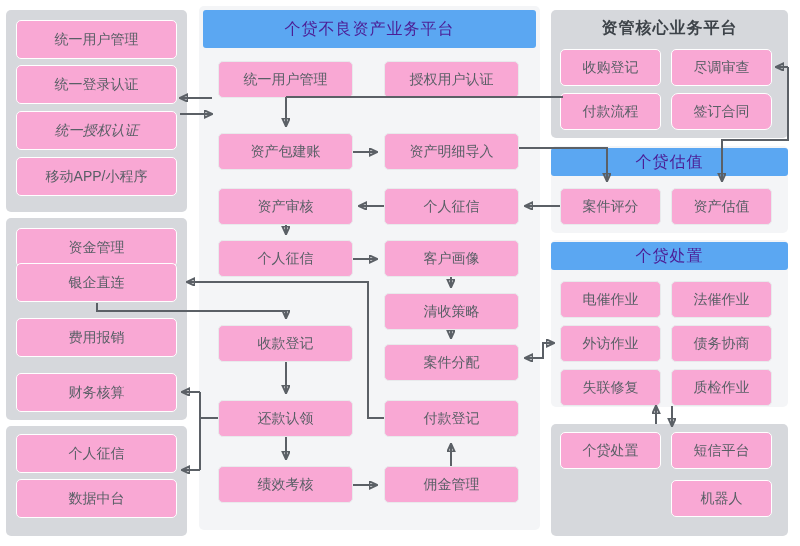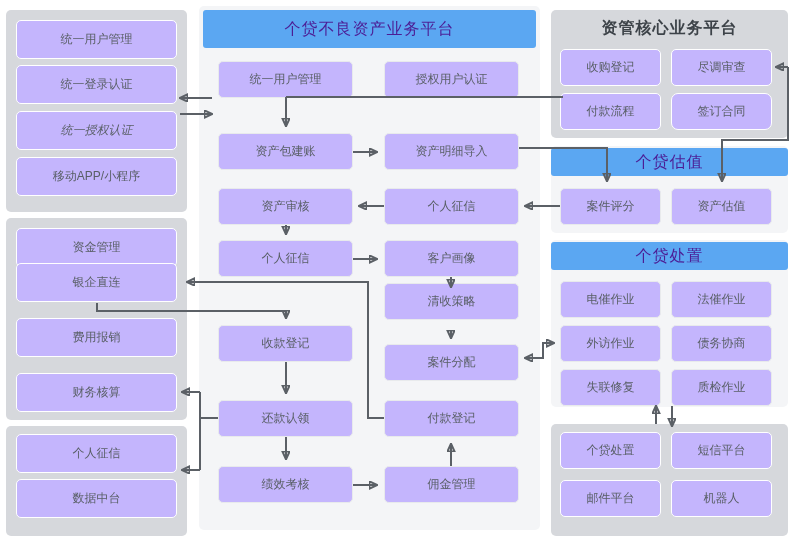--- a/index.html
+++ b/index.html
@@ -31,25 +31,25 @@
     font-size:16px;
     letter-spacing:1px;
     box-sizing:border-box;
   }
   .bar.blue{background:#5ba7f2;color:#4c1d95;}
   .bar.grey{background:transparent;color:#3d4349;font-weight:bold;}
 
   
   .node{
     position:absolute;
-    background:#c4b5fd;
+    background:#f9a8d4;
     border:1px solid #e3e5e8;
     border-radius:5px;
     display:flex;align-items:center;justify-content:center;
-    font-size:12px;
+    font-size:14px;
     color:#595f66;
     box-sizing:border-box;
     white-space:nowrap;
     text-align:center;
   }
   .node.plain{border:1px solid #ffffff;}
   .node.shadow{border:1px solid #e8eaec;}
 
   
   #wires{position:absolute;left:0;top:0;width:800px;height:546px;pointer-events:none;}
@@ -86,21 +86,21 @@
 
   <div class="node shadow" style="left:218px;top:133px;width:135px;height:37px;">资产包建账</div>
   <div class="node shadow" style="left:384px;top:133px;width:135px;height:37px;">资产明细导入</div>
 
   <div class="node shadow" style="left:218px;top:188px;width:135px;height:37px;">资产审核</div>
   <div class="node shadow" style="left:384px;top:188px;width:135px;height:37px;">个人征信</div>
 
   <div class="node shadow" style="left:218px;top:240px;width:135px;height:37px;">个人征信</div>
   <div class="node shadow" style="left:384px;top:240px;width:135px;height:37px;">客户画像</div>
 
-  <div class="node shadow" style="left:384px;top:283px;width:135px;height:37px;">清收策略</div>
+  <div class="node shadow" style="left:384px;top:293px;width:135px;height:37px;">清收策略</div>
 
   <div class="node shadow" style="left:218px;top:325px;width:135px;height:37px;">收款登记</div>
   <div class="node shadow" style="left:384px;top:344px;width:135px;height:37px;">案件分配</div>
 
   <div class="node shadow" style="left:218px;top:400px;width:135px;height:37px;">还款认领</div>
   <div class="node shadow" style="left:384px;top:400px;width:135px;height:37px;">付款登记</div>
 
   <div class="node shadow" style="left:218px;top:466px;width:135px;height:37px;">绩效考核</div>
   <div class="node shadow" style="left:384px;top:466px;width:135px;height:37px;">佣金管理</div>
 
@@ -121,21 +121,20 @@
   <div class="node shadow" style="left:560px;top:281px;width:101px;height:37px;">电催作业</div>
   <div class="node shadow" style="left:671px;top:281px;width:101px;height:37px;">法催作业</div>
   <div class="node shadow" style="left:560px;top:325px;width:101px;height:37px;">外访作业</div>
   <div class="node shadow" style="left:671px;top:325px;width:101px;height:37px;">债务协商</div>
   <div class="node shadow" style="left:560px;top:369px;width:101px;height:37px;">失联修复</div>
   <div class="node shadow" style="left:671px;top:369px;width:101px;height:37px;">质检作业</div>
 
   <div class="group" style="left:551px;top:424px;width:237px;height:112px;"></div>
   <div class="node plain" style="left:560px;top:432px;width:101px;height:37px;">个贷处置</div>
   <div class="node plain" style="left:671px;top:432px;width:101px;height:37px;">短信平台</div>
-  <div class="node plain" style="left:560px;top:480px;width:101px;height:37px;">邮件平台</div>
   <div class="node plain" style="left:671px;top:480px;width:101px;height:37px;">机器人</div>
 
   <svg id="wires" viewBox="0 0 800 546" xmlns="http://www.w3.org/2000/svg">
     <defs>
       <marker id="ah" markerWidth="9" markerHeight="9" refX="7.6" refY="3.6" orient="auto" markerUnits="userSpaceOnUse">
         <path d="M0,0 L8,3.6 L0,7.2 z" fill="#5b6066" stroke="none"></path>
       </marker>
     </defs>
 
     <line x1="212" y1="98" x2="180" y2="98" marker-end="url(#ah)"></line>

